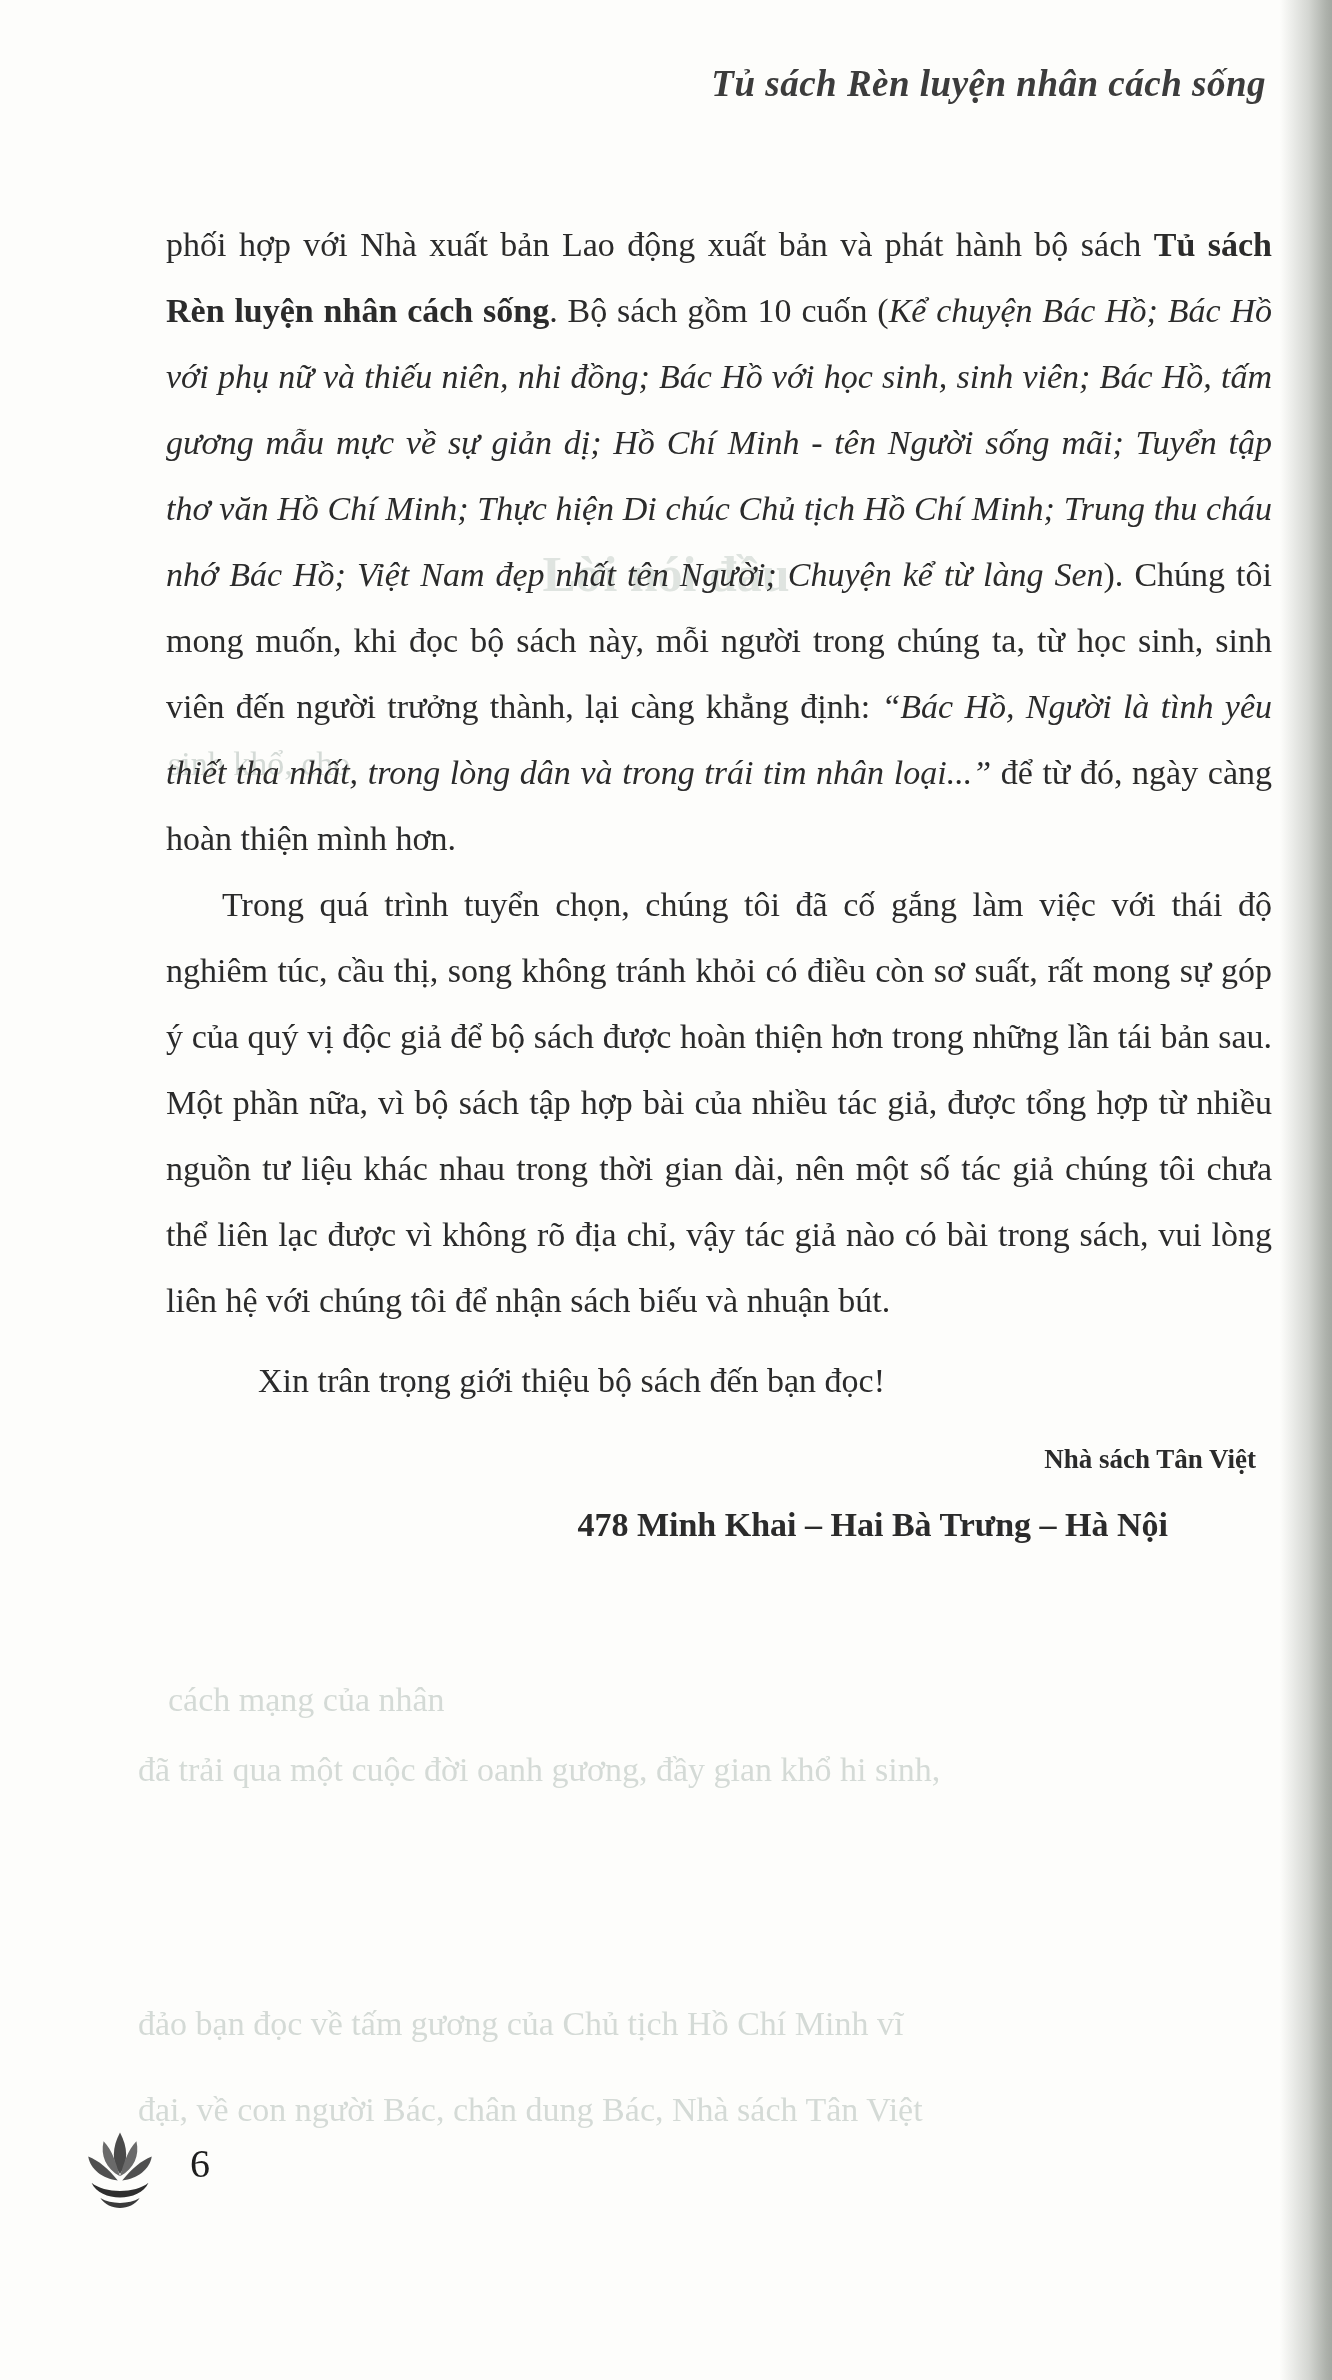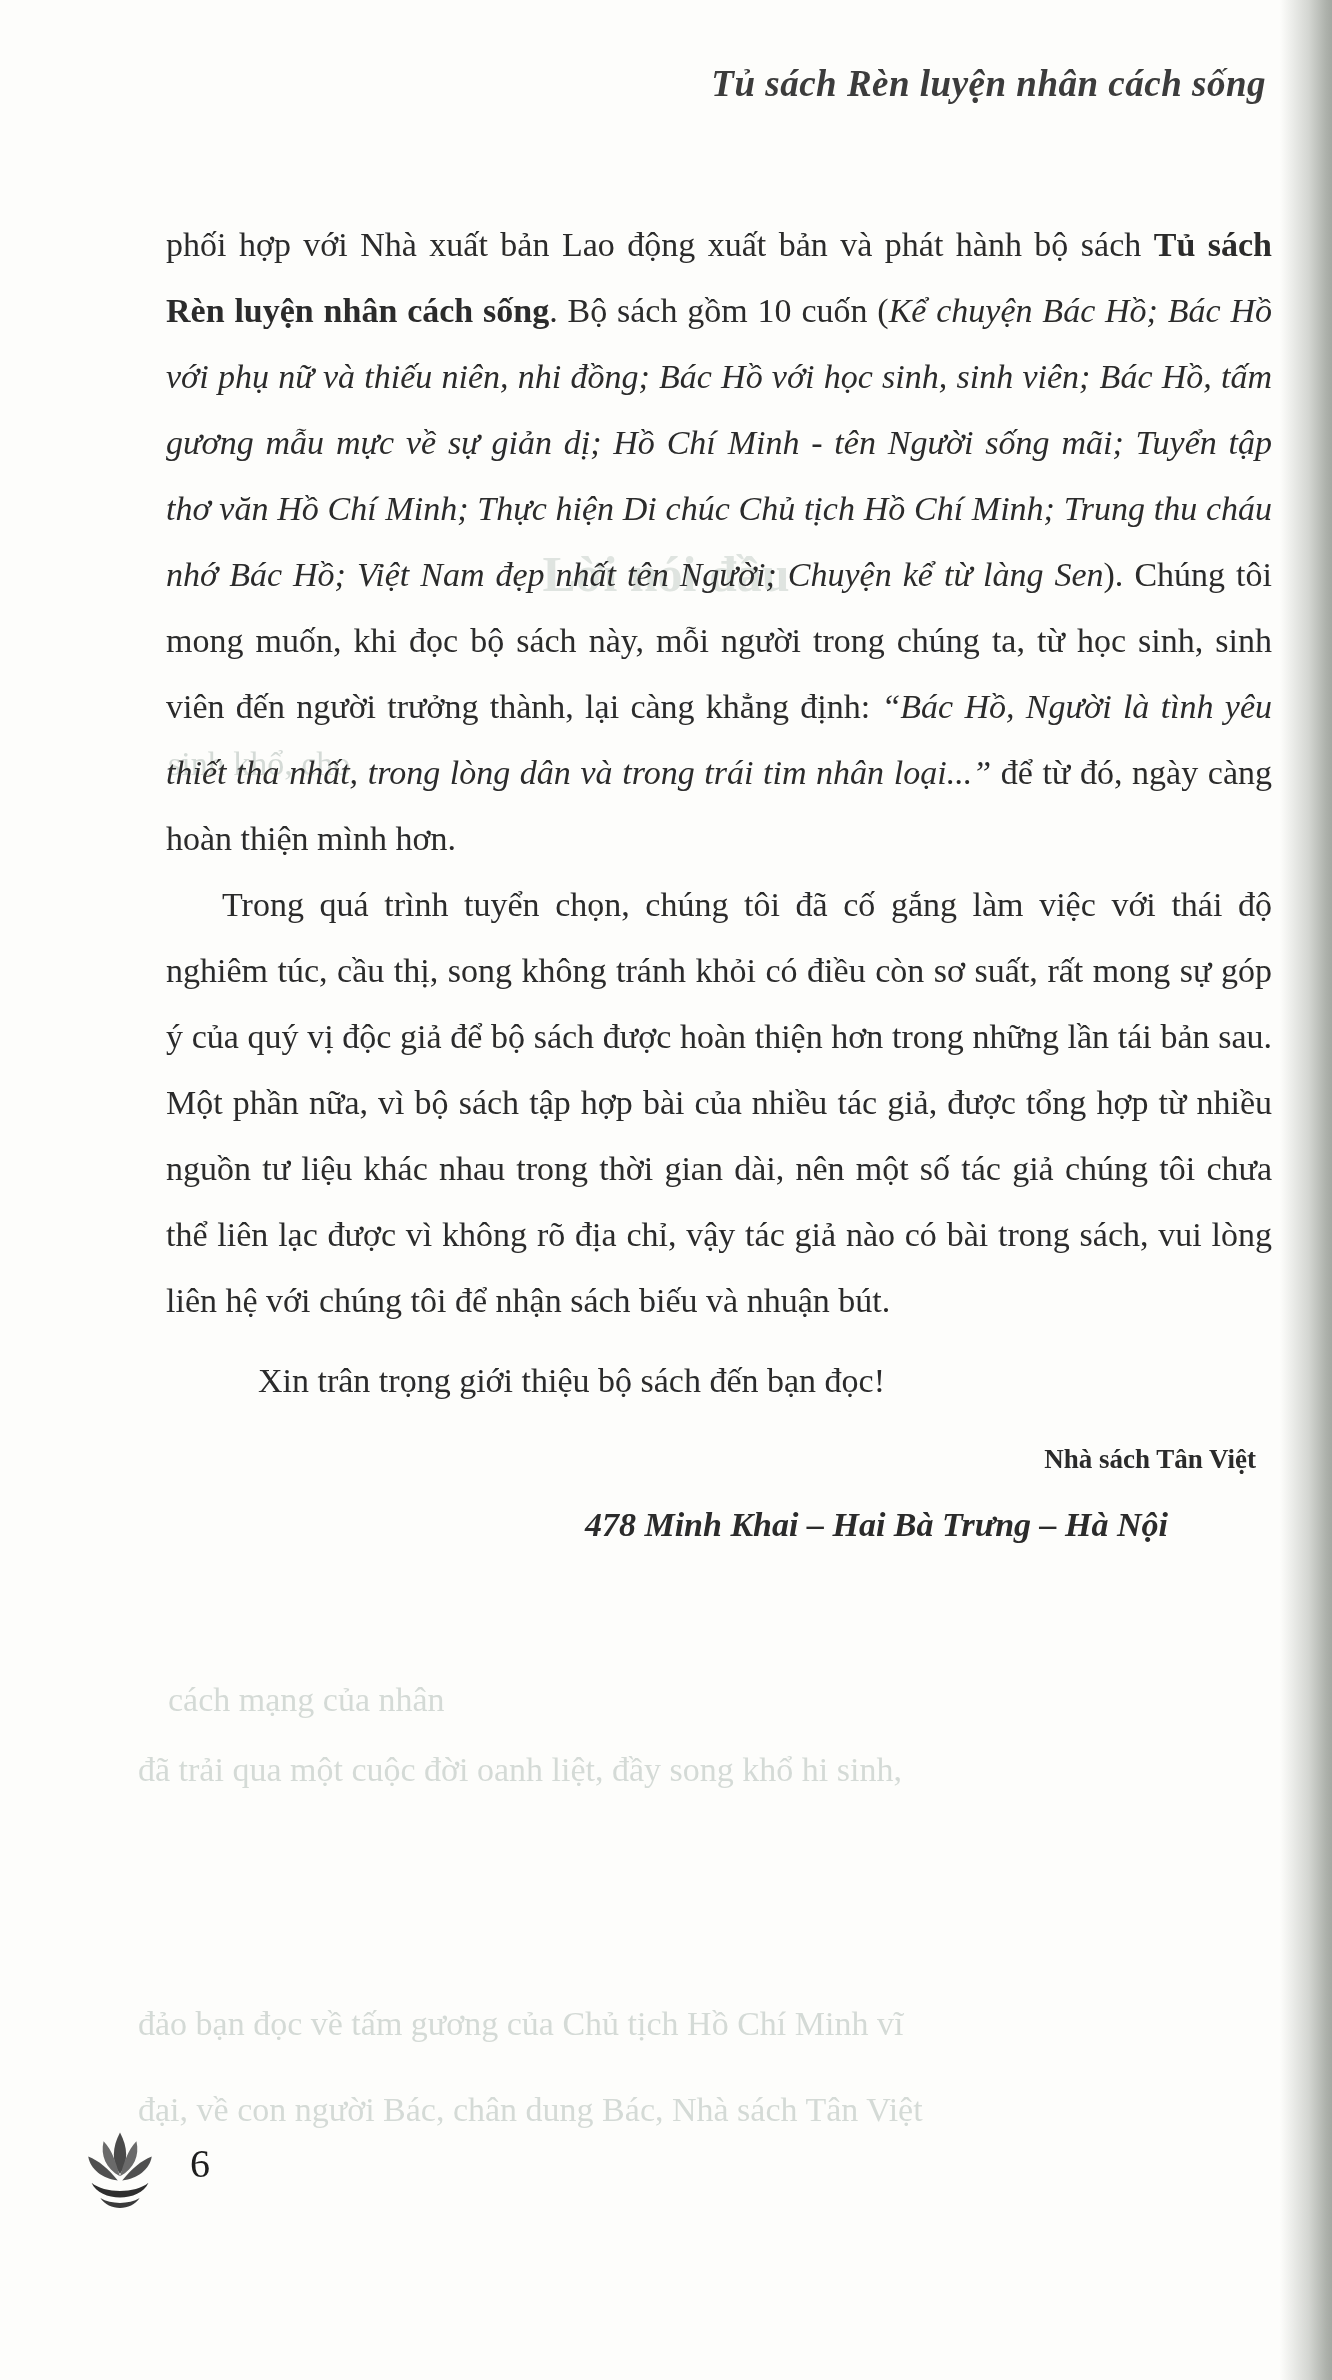--- a/index.html
+++ b/index.html
@@ -100,21 +100,20 @@
     text-align: right;
     padding-right: 16px;
     font-weight: bold;
     font-size: 27px;
     line-height: 66px;
   }
   .sig-addr {
     text-align: right;
     padding-right: 104px;
     font-weight: bold;
-    font-style: italic;
     font-size: 34px;
     line-height: 66px;
   }
 
   
   .page-footer {
     position: absolute;
     left: 80px;
     top: 2128px;
     z-index: 3;
@@ -140,21 +139,21 @@
 </style>
 </head>
 <body>
 
 <div class="page">
 
   <div class="bleed">
     <div class="bl bl-title">Lời nói đầu</div>
     <div class="bl bl1">sinh khổ, cho</div>
     <div class="bl bl2">cách mạng của nhân</div>
-    <div class="bl bl3">đã trải qua một cuộc đời oanh liệt, đầy song khổ hi sinh,</div>
+    <div class="bl bl3">đã trải qua một cuộc đời oanh gương, đầy gian khổ hi sinh,</div>
     <div class="bl bl6">đảo bạn đọc về tấm gương của Chủ tịch Hồ Chí Minh vĩ</div>
     <div class="bl bl7">đại, về con người Bác, chân dung Bác, Nhà sách Tân Việt</div>
   </div>
 
   <header class="running-head">Tủ sách Rèn luyện nhân cách sống</header>
 
   <main class="text-block">
     <p class="para"><span>phối hợp với Nhà xuất bản Lao động xuất bản và phát hành bộ sách </span><span class="b">Tủ sách Rèn luyện nhân cách sống</span><span>. Bộ sách gồm 10 cuốn (</span><span class="i">Kể chuyện Bác Hồ; Bác Hồ với phụ nữ và thiếu niên, nhi đồng; Bác Hồ với học sinh, sinh viên; Bác Hồ, tấm gương mẫu mực về sự giản dị; Hồ Chí Minh - tên Người sống mãi; Tuyển tập thơ văn Hồ Chí Minh; Thực hiện Di chúc Chủ tịch Hồ Chí Minh; Trung thu cháu nhớ Bác Hồ; Việt Nam đẹp nhất tên Người; Chuyện kể từ làng Sen</span><span>). Chúng tôi mong muốn, khi đọc bộ sách này, mỗi người trong chúng ta, từ học sinh, sinh viên đến người trưởng thành, lại càng khẳng định: </span><span class="i">“Bác Hồ, Người là tình yêu thiết tha nhất, trong lòng dân và trong trái tim nhân loại...”</span><span> để từ đó, ngày càng hoàn thiện mình hơn.</span></p>
 
     <p class="para indent">Trong quá trình tuyển chọn, chúng tôi đã cố gắng làm việc với thái độ nghiêm túc, cầu thị, song không tránh khỏi có điều còn sơ suất, rất mong sự góp ý của quý vị độc giả để bộ sách được hoàn thiện hơn trong những lần tái bản sau. Một phần nữa, vì bộ sách tập hợp bài của nhiều tác giả, được tổng hợp từ nhiều nguồn tư liệu khác nhau trong thời gian dài, nên một số tác giả chúng tôi chưa thể liên lạc được vì không rõ địa chỉ, vậy tác giả nào có bài trong sách, vui lòng liên hệ với chúng tôi để nhận sách biếu và nhuận bút.</p>

